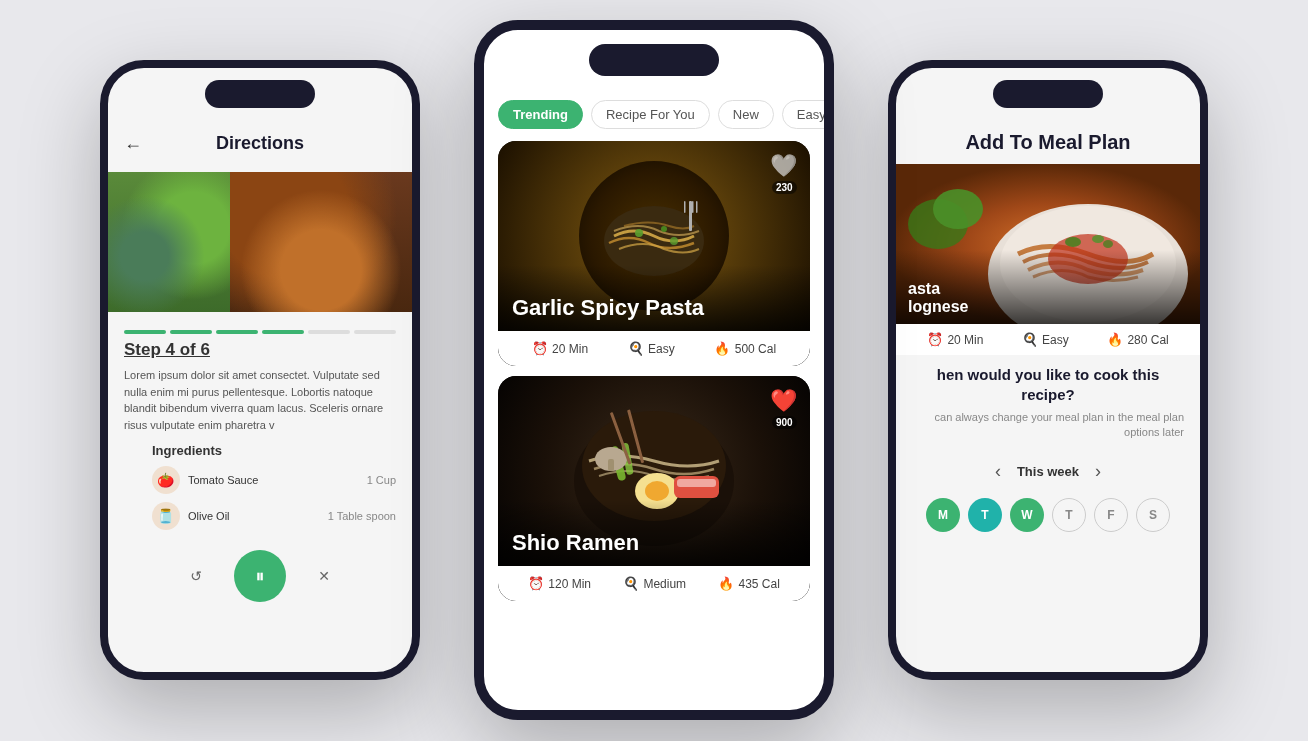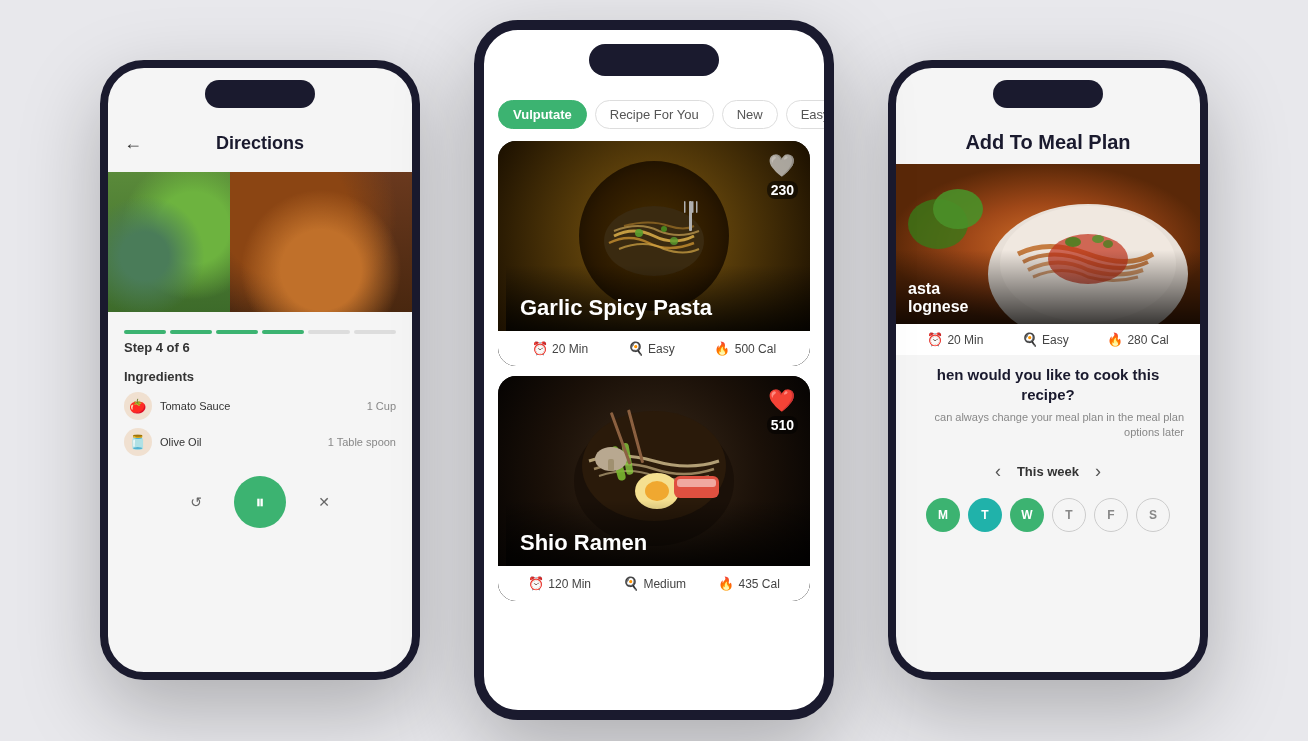--- a/index.html
+++ b/index.html
@@ -167,36 +167,38 @@
       height: 4px;
       border-radius: 2px;
       flex: 1;
     }
 
     .progress-segment.done { background: #3cb371; }
     .progress-segment.active { background: #3cb371; width: 60%; }
     .progress-segment.pending { background: #ddd; }
 
     .step-text {
-      font-size: 13px;
+      font-size: 17px;
       font-weight: 600;
       color: #333;
-      margin-bottom: 8px;
+      margin-bottom: 1px;
+      text-decoration: underline;
     }
 
     .step-description {
       font-size: 11px;
       color: #555;
       line-height: 1.5;
       padding: 0 16px;
       margin-bottom: 10px;
     }
 
     .ingredients-section {
       padding: 0 16px;
+      margin-left: 28px;
     }
 
     .ingredients-title {
       font-size: 13px;
       font-weight: 700;
       color: #333;
       margin-bottom: 8px;
     }
 
     .ingredient-row {
@@ -340,32 +342,32 @@
       position: absolute;
       top: 12px;
       right: 12px;
       display: flex;
       flex-direction: column;
       align-items: center;
       gap: 2px;
     }
 
     .like-count {
-      font-size: 14px;
+      font-size: 10px;
       color: #fff;
       font-weight: 600;
       background: rgba(0,0,0,0.5);
       padding: 1px 4px;
       border-radius: 8px;
     }
 
     .recipe-title-overlay {
       position: absolute;
       bottom: 0;
-      left: 8px;
+      left: 0;
       right: 0;
       padding: 30px 14px 10px;
       background: linear-gradient(transparent, rgba(0,0,0,0.8));
     }
 
     .recipe-name {
       font-size: 22px;
       font-weight: 700;
       color: #fff;
     }
@@ -549,20 +551,21 @@
           <div class="progress-segment done"></div>
           <div class="progress-segment done"></div>
           <div class="progress-segment done"></div>
           <div class="progress-segment active"></div>
           <div class="progress-segment pending"></div>
           <div class="progress-segment pending"></div>
         </div>
         <div class="step-text" style="padding-left: 0;">Step 4 of 6</div>
       </div>
 
+      <div class="step-description">Lorem ipsum dolor sit amet consectet. Vulputate sed nulla enim mi purus pellentesque. Lobortis natoque blandit bibendum viverra quam lacus. Sceleris ornare risus vulputate enim pharetra v</div>
 
       <div class="ingredients-section">
         <div class="ingredients-title">Ingredients</div>
         <div class="ingredient-row">
           <div class="ingredient-icon">🍅</div>
           <span class="ingredient-name">Tomato Sauce</span>
           <span class="ingredient-amount">1 Cup</span>
         </div>
         <div class="ingredient-row">
           <div class="ingredient-icon">🫙</div>
@@ -578,21 +581,21 @@
       </div>
 
     </div>
   </div>
 
   <div class="phone phone-center">
     <div class="phone-notch"></div>
     <div class="center-phone-content">
 
       <div class="filter-tabs">
-        <div class="filter-tab active">Vulputate</div>
+        <div class="filter-tab active">Trending</div>
         <div class="filter-tab">Recipe For You</div>
         <div class="filter-tab">New</div>
         <div class="filter-tab">Easy</div>
 
       </div>
 
       <div class="recipe-card">
         <div class="recipe-card-image">
           <div class="pasta-bg">
             <div class="pasta-visual">
@@ -667,21 +670,21 @@
                 <ellipse cx="52" cy="68" rx="16" ry="12" fill="#b8a890"></ellipse>
                 <rect x="49" y="68" width="6" height="12" fill="#a09070" rx="2"></rect>
 
                 <rect x="60" y="20" width="3" height="55" fill="#8b6040" rx="1" transform="rotate(-20 61 47)"></rect>
                 <rect x="75" y="18" width="3" height="55" fill="#8b6040" rx="1" transform="rotate(-15 76 45)"></rect>
               </svg>
             </div>
           </div>
           <div class="heart-badge">
             <span style="font-size:22px; color: #e74c3c;">❤️</span>
-            <span class="like-count">510</span>
+            <span class="like-count">900</span>
           </div>
           <div class="recipe-title-overlay">
             <div class="recipe-name">Shio Ramen</div>
           </div>
         </div>
         <div class="recipe-meta">
           <div class="meta-item">
             <span class="meta-icon">⏰</span>
             <span>120 Min</span>
           </div>

